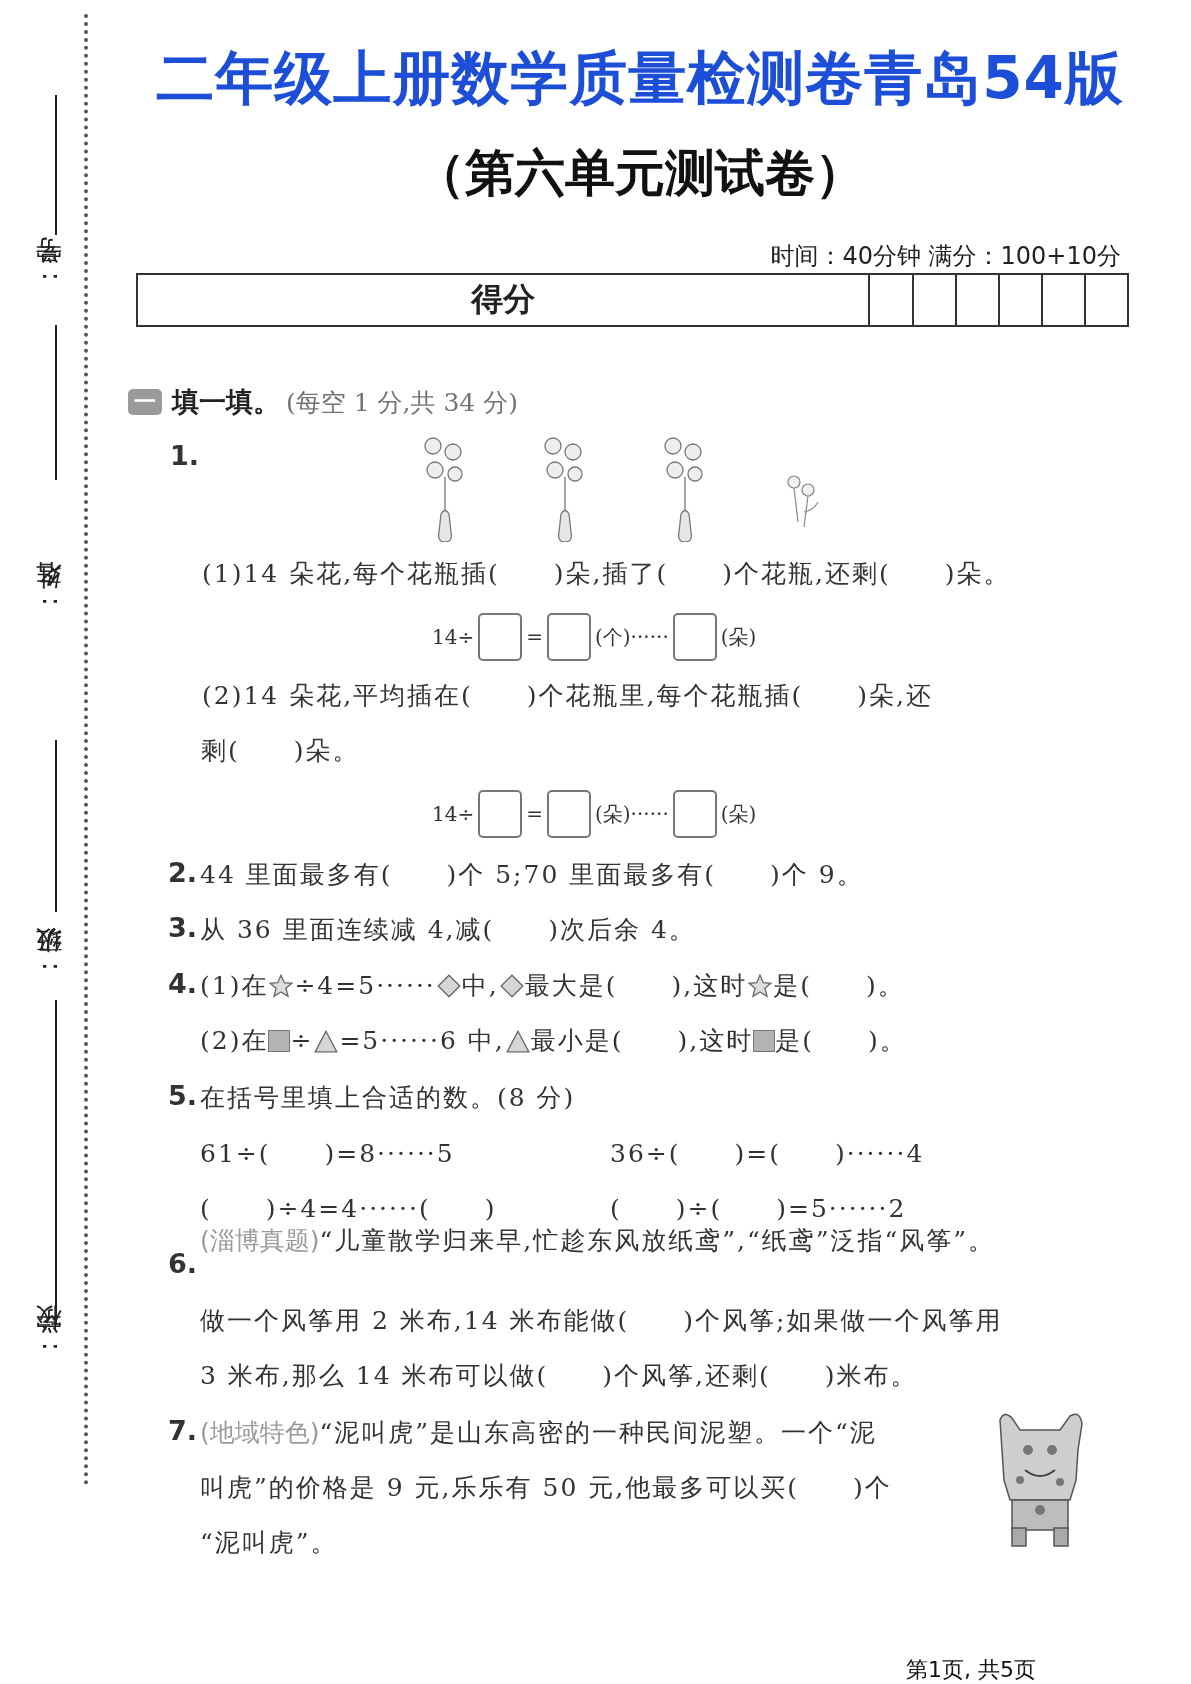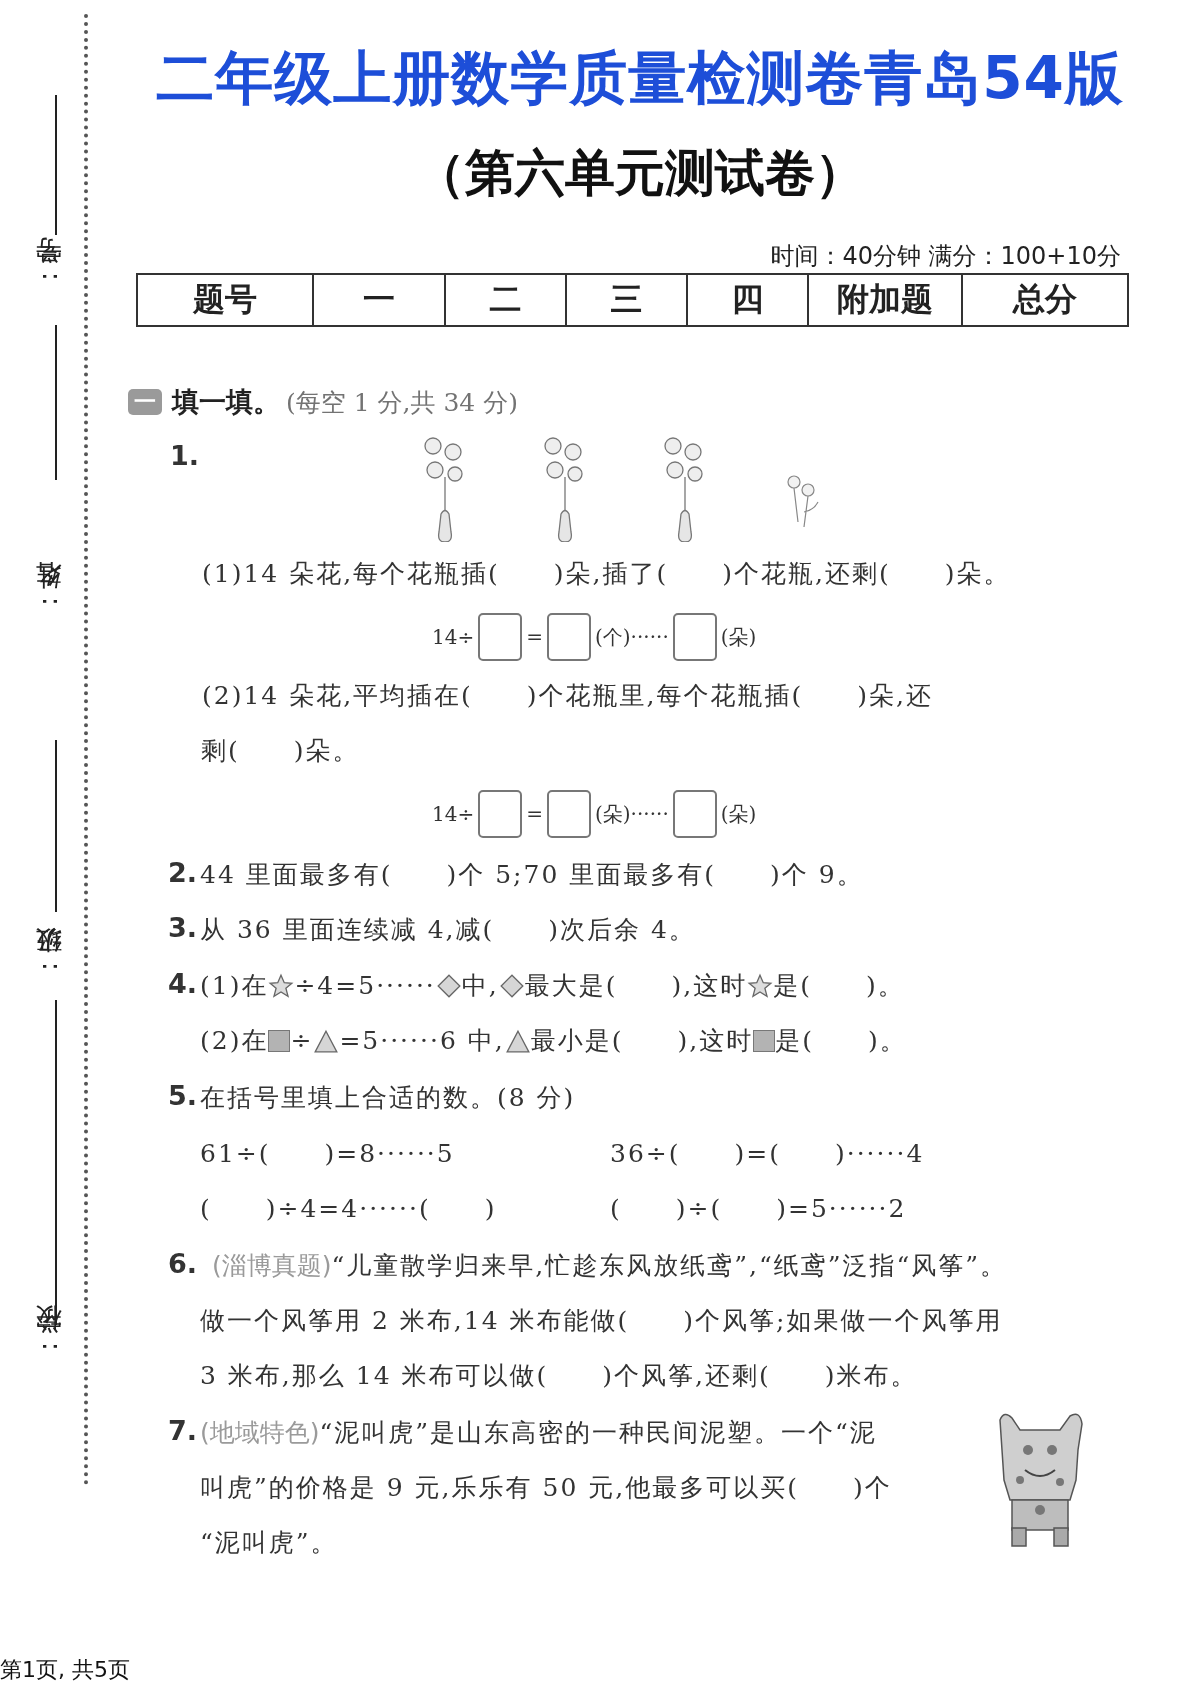--- a/index.html
+++ b/index.html
@@ -46,21 +46,21 @@
   
   .eq { position: absolute; font-size: 20px; color: #333; display: flex; align-items: center; white-space: nowrap; }
   .box { display: inline-block; width: 40px; height: 44px; border: 2px solid #777; border-radius: 5px; margin: 0 4px; }
 
   
   .shape { display: inline-block; vertical-align: middle; }
   .gsq { width: 20px; height: 20px; background: #b3b3b3; border: 1px solid #777; }
 
   .tiger { position: absolute; left: 990px; top: 1410px; width: 100px; height: 140px; }
 
-  .footer { position: absolute; left: 0; top: 1655px; width: 1036px; text-align: left;
+  .footer { position: absolute; left: 0; top: 1655px; width: 1036px; text-align: right;
             font-family: "DejaVu Sans", sans-serif; font-size: 22px; color: #111; }
 </style>
 </head>
 <body>
 
 <div class="binding">
   <div class="dash-line"></div>
 
   <div class="field" style="top:95px;height:260px;">
     <div class="line" style="top:0;height:140px;"></div>
@@ -79,28 +79,28 @@
     <div class="label" style="top:340px;">学校:</div>
   </div>
 </div>
 
 <div class="title">二年级上册数学质量检测卷青岛54版</div>
 <div class="subtitle">（第六单元测试卷）</div>
 <div class="meta">时间：40分钟  满分：100+10分</div>
 
 <table class="score">
   <tbody>
-      <tr>
-    <td style="width:172px">题号</td>
-    <td style="width:128px">一</td>
-    <td style="width:117px">二</td>
-    <td style="width:117px">三</td>
-    <td style="width:117px">四</td>
-    <td style="width:150px">附加题</td>
-    <td>总分</td>
+  <tr>
+    <td>得分</td>
+    <td></td>
+    <td></td>
+    <td></td>
+    <td></td>
+    <td></td>
+    <td></td>
   </tr>
 </tbody>
   </table>
 
 <div class="section">
   <span class="badge">一</span>
   <span class="head">填一填。</span>
   <span class="note">(每空 1 分,共 34 分)</span>
 </div>
 
@@ -209,21 +209,21 @@
 </div>
 
 <div class="qnum" style="left:168px;top:1080px;">5.</div>
 <div class="line-text" style="left:200px;top:1081px;">在括号里填上合适的数。(8 分)</div>
 <div class="line-text" style="left:200px;top:1137px;">61÷(　　)=8······5</div>
 <div class="line-text" style="left:610px;top:1137px;">36÷(　　)=(　　)······4</div>
 <div class="line-text" style="left:200px;top:1192px;">(　　)÷4=4······(　　)</div>
 <div class="line-text" style="left:610px;top:1192px;">(　　)÷(　　)=5······2</div>
 
 <div class="qnum" style="left:168px;top:1248px;">6.</div>
-<div class="line-text" style="left:200px;top:1249px;margin-left:12px;">
+<div class="line-text" style="left:200px;top:1224px;">
   <span class="tag">(淄博真题)</span><span>“儿童散学归来早,忙趁东风放纸鸢”,“纸鸢”泛指“风筝”。</span>
 </div>
 <div class="line-text" style="left:200px;top:1304px;">做一个风筝用 2 米布,14 米布能做(　　)个风筝;如果做一个风筝用</div>
 <div class="line-text" style="left:200px;top:1359px;">3 米布,那么 14 米布可以做(　　)个风筝,还剩(　　)米布。</div>
 
 <div class="qnum" style="left:168px;top:1415px;">7.</div>
 <div class="line-text" style="left:200px;top:1416px;">
   <span class="tag">(地域特色)</span><span>“泥叫虎”是山东高密的一种民间泥塑。一个“泥</span>
 </div>
 <div class="line-text" style="left:200px;top:1471px;">叫虎”的价格是 9 元,乐乐有 50 元,他最多可以买(　　)个</div>

